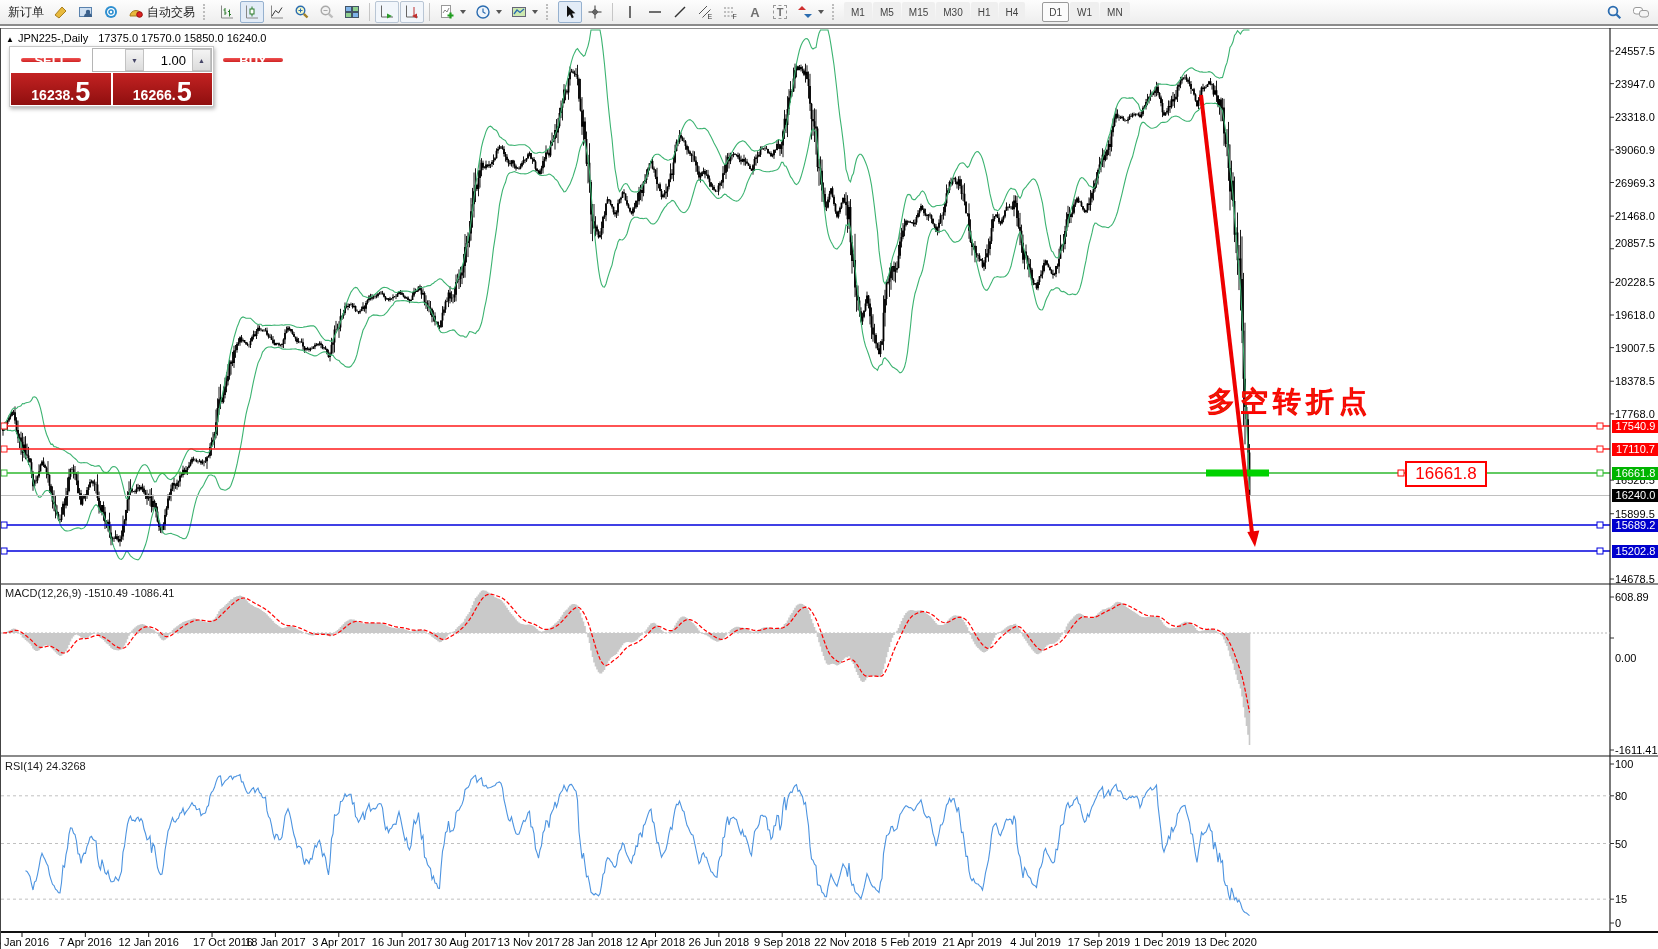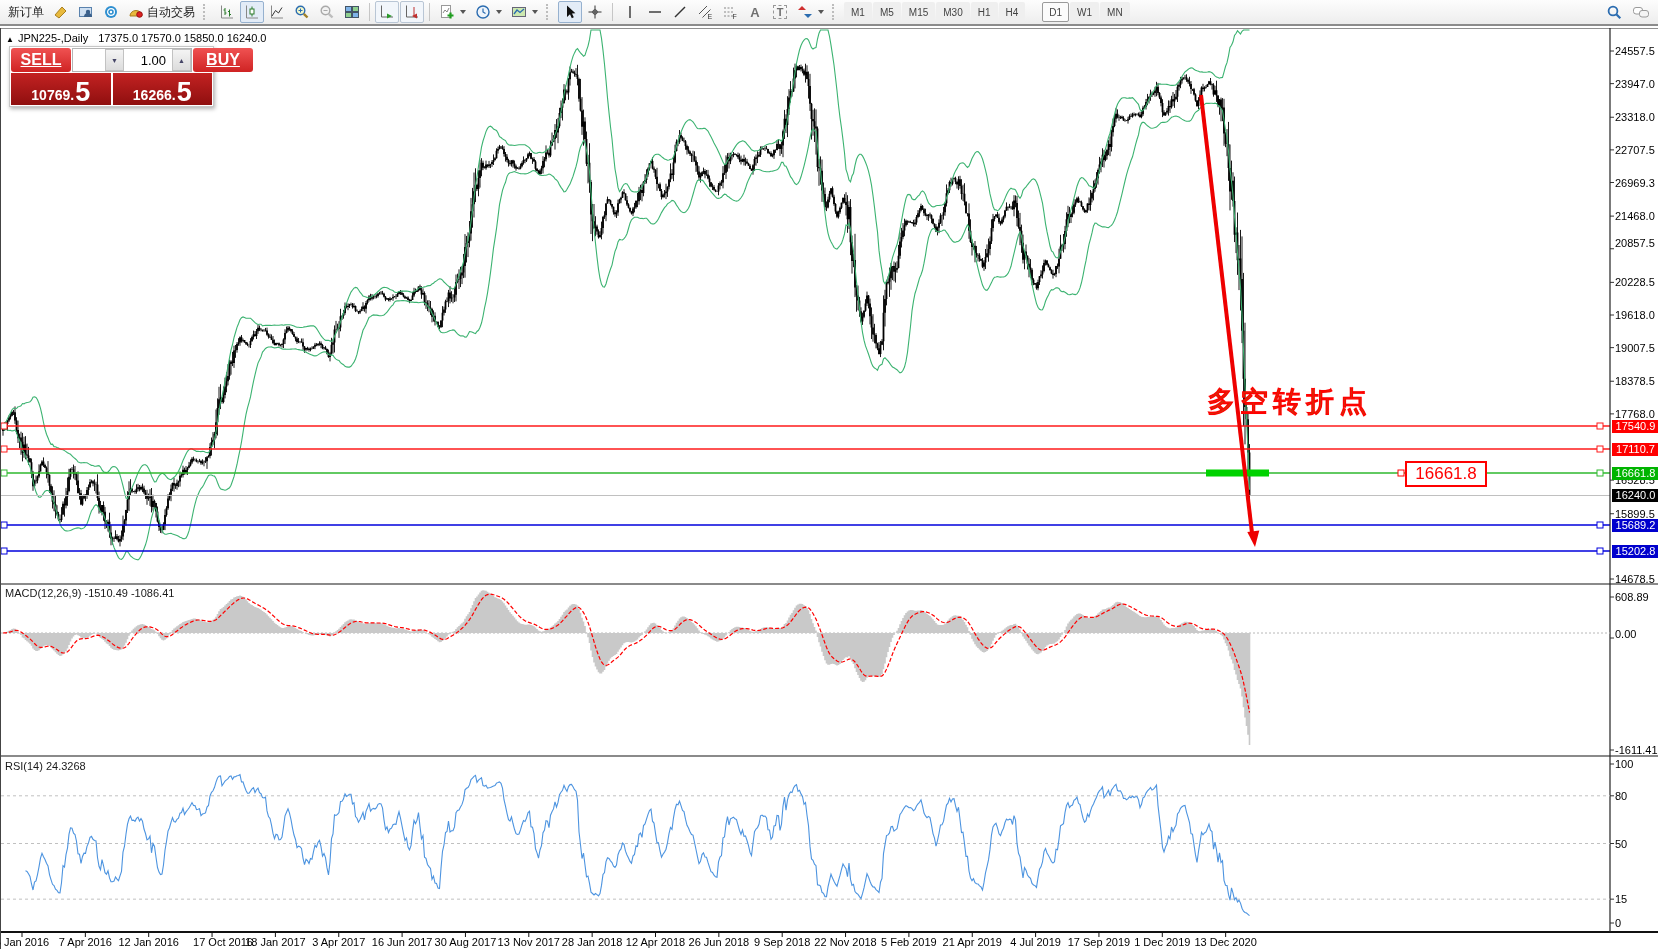--- a/index.html
+++ b/index.html
@@ -36,22 +36,22 @@
   .px-tag{position:absolute;left:1611px;width:47px;height:13px;font-size:11px;color:#fff;
     text-align:center;line-height:13px;z-index:6;white-space:nowrap;}
   .date-label{position:absolute;top:908px;font-size:11px;color:#000;white-space:nowrap;
     transform:translateX(-50%);z-index:4;}
   .ind-label{position:absolute;left:4px;font-size:11px;color:#1a1a1a;z-index:5;}
   
   .trade-panel{position:absolute;left:8px;top:18px;width:203px;z-index:10;
     background:#fff;border:1px solid #c7c7c7;box-shadow:1px 2px 4px rgba(0,0,0,.3);}
   .tp-row1{display:flex;height:26px;align-items:stretch;}
   .trade-btn{flex:0 0 60px;background:linear-gradient(#f05252,#cf2323);color:#fff;
-    font-weight:bold;font-size:16px;display:flex;align-items:center;justify-content:center;
-    border-radius:3px;margin:1px;text-decoration:underline;}
+    font-weight:bold;font-size:13px;display:flex;align-items:center;justify-content:center;
+    border-radius:3px;margin:11px;text-decoration:underline;}
   .spin{flex:1;display:flex;border:1px solid #b5b5b5;margin:1px 0;background:#fff;padding-left:32px;}
   .spin-btn{width:17px;display:flex;align-items:center;justify-content:center;
     background:linear-gradient(#f4f4f4,#dcdcdc);color:#446;font-size:7px;border:1px solid #c2c2c2;}
   .vol-input{flex:1;border:none;outline:none;text-align:right;font-size:13px;width:40px;
     font-family:"Liberation Sans",sans-serif;padding-right:6px;}
   .tp-row2{display:flex;height:33px;background:#fff;}
   .px-cell{flex:1;background:linear-gradient(#c32222,#8f0f0f);color:#fff;display:flex;
     align-items:flex-end;justify-content:center;padding-bottom:2px;margin:0 1px 1px 1px;}
   .px-main{font-size:14px;font-weight:bold;line-height:16px;}
   .px-big{font-size:27px;font-weight:bold;line-height:22px;margin-left:1px;}
@@ -395,21 +395,21 @@
       <div class="trade-btn">SELL</div>
       <div class="spin">
         <div class="spin-btn">▼</div>
         <input class="vol-input" value="1.00" style="">
         <div class="spin-btn">▲</div>
       </div>
       <div class="trade-btn">BUY</div>
     </div>
     <div class="tp-row2">
       <div class="px-cell">
-        <span class="px-main">10769.</span>
+        <span class="px-main">16238.</span>
         <span class="px-big">5</span>
       </div>
       <div class="px-cell">
         <span class="px-main">16266.</span>
         <span class="px-big">5</span>
       </div>
     </div>
   </div>
 
   <div class="ind-label" style="top:559px;">MACD(12,26,9) -1510.49 -1086.41</div>
@@ -421,34 +421,34 @@
   <div id="labels-layer">
       <div class="px-tag" style="top: 391.5px; background: rgb(255, 0, 0);">17540.9</div>
       <div class="px-tag" style="top: 414.5px; background: rgb(255, 0, 0);">17110.7</div>
       <div class="px-tag" style="top: 438.5px; background: rgb(0, 180, 0);">16661.8</div>
       <div class="px-tag" style="top: 461px; background: rgb(0, 0, 0);">16240.0</div>
       <div class="px-tag" style="top: 490.5px; background: rgb(0, 0, 205);">15689.2</div>
       <div class="px-tag" style="top: 516.5px; background: rgb(0, 0, 205);">15202.8</div>
       <div class="ax-label" style="top: 17px;">24557.5</div>
       <div class="ax-label" style="top: 49.6294px;">23947.0</div>
       <div class="ax-label" style="top: 83.2476px;">23318.0</div>
-      <div class="ax-label" style="top: 115.877px;">22707.5</div>
+      <div class="ax-label" style="top: 115.877px;">39060.9</div>
       <div class="ax-label" style="top: 148.506px;">26969.3</div>
       <div class="ax-label" style="top: 182.125px;">21468.0</div>
       <div class="ax-label" style="top: 209px;">20857.5</div>
       <div class="ax-label" style="top: 248.372px;">20228.5</div>
       <div class="ax-label" style="top: 281.001px;">19618.0</div>
       <div class="ax-label" style="top: 313.631px;">19007.5</div>
       <div class="ax-label" style="top: 347.249px;">18378.5</div>
       <div class="ax-label" style="top: 379.878px;">17768.0</div>
       <div class="ax-label" style="top: 446.126px;">16528.5</div>
       <div class="ax-label" style="top: 479.744px;">15899.5</div>
       <div class="ax-label" style="top: 545.003px;">14678.5</div>
       <div class="ax-label" style="top: 563px;">608.89</div>
-      <div class="ax-label" style="top: 600px; text-align: right;">0.00</div>
+      <div class="ax-label" style="top: 624px; text-align: right;">0.00</div>
       <div class="ax-label" style="top: 716px;">-1611.41</div>
       <div class="ax-label" style="top: 730px;">100</div>
       <div class="ax-label" style="top: 761.8px;">80</div>
       <div class="ax-label" style="top: 809.5px;">50</div>
       <div class="ax-label" style="top: 865.15px;">15</div>
       <div class="ax-label" style="top: 889px;">0</div>
       <div class="date-label" style="left: 21px;">5 Jan 2016</div>
       <div class="date-label" style="left: 84.35px;">7 Apr 2016</div>
       <div class="date-label" style="left: 147.7px;">12 Jan 2016</div>
       <div class="date-label" style="left: 222px;">17 Oct 2016</div>

